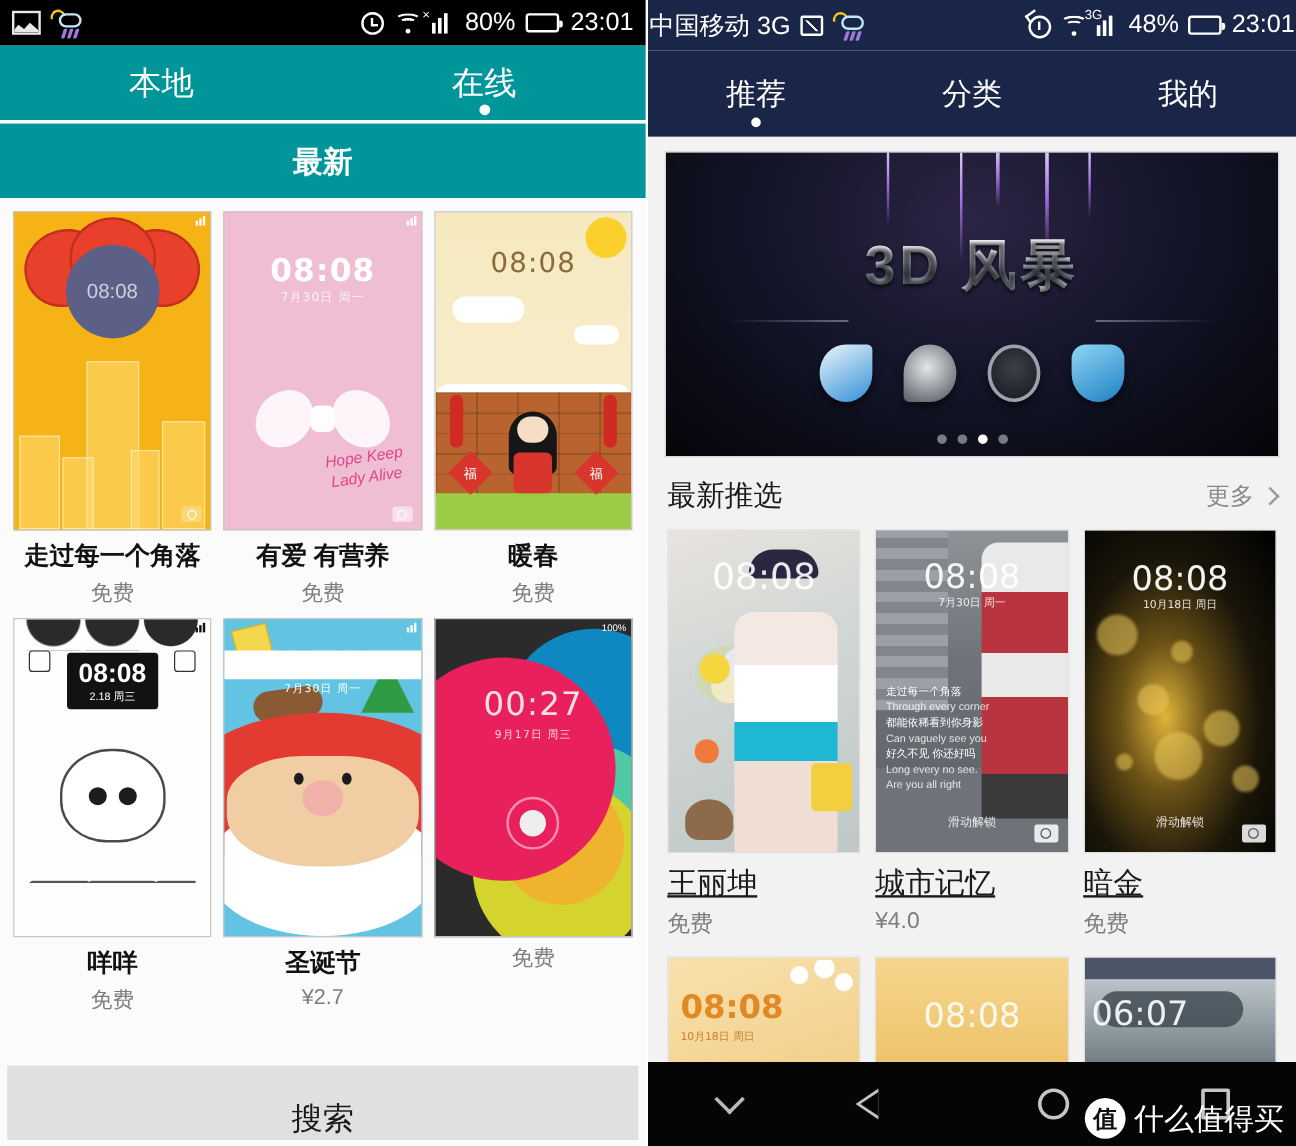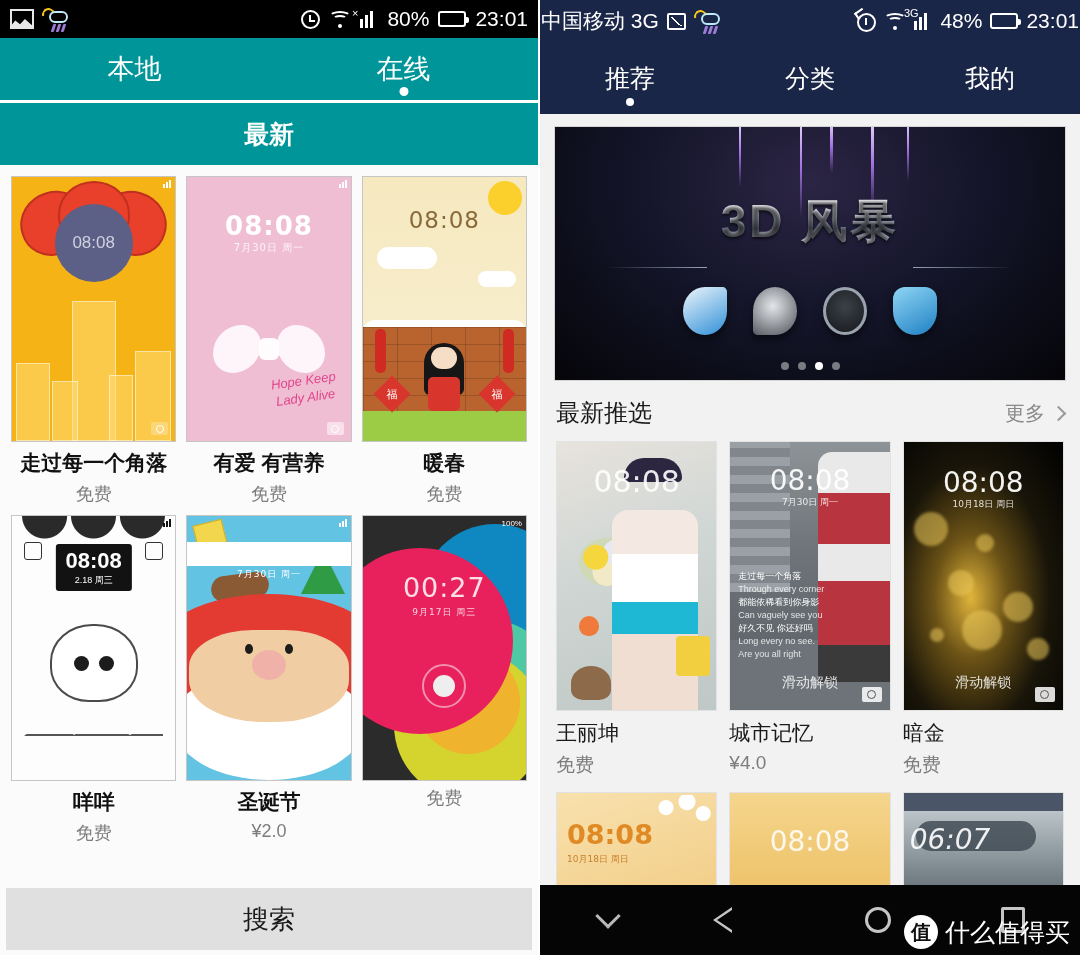--- a/index.html
+++ b/index.html
@@ -141,21 +141,21 @@
   }
   .card-title {
     text-align: center; font-size: 21px; color: #111; font-weight: bold;
     margin-top: 7px; white-space: nowrap; overflow: hidden;
   }
   .card-price {
     text-align: center; font-size: 18px; color: #7d7d7d; margin-top: 5px;
   }
   .search-bar {
     height: 62px; background: #e0e0e0; margin: 0 6px 5px 6px;
-    display: flex; align-items: center; justify-content: center;
+    display: flex; align-items: flex-end; justify-content: center;
     font-size: 26px; color: #1a1a1a;
   }
 
   
   .th-status {
     position: absolute; top: 3px; right: 4px; display: flex; align-items: center;
     gap: 3px; font-size: 8px; z-index: 5;
   }
   .th-bars { display:flex; align-items:flex-end; gap:1px; }
   .th-bars i { width:2px; display:block; }
@@ -317,21 +317,21 @@
     display:flex; align-items:center; justify-content:space-between;
     padding: 16px 16px 8px 16px;
   }
   .section-title { font-size: 24px; color:#1a1a1a; }
   .section-more { display:flex; align-items:center; gap:8px; font-size:20px; color:#8a8a8a; }
   .chev { width:11px;height:11px; border-top:2px solid #9a9a9a; border-right:2px solid #9a9a9a; transform: rotate(45deg); }
 
   .grid-right { display:flex; flex-wrap:wrap; padding: 0 10px; }
   .card-right { width: 33.333%; padding: 4px 6px 10px 6px; }
   .thumb-right { width:100%; height: 270px; position:relative; overflow:hidden; background:#ddd; border:1px solid #e2e2e2;}
-  .cr-title { font-size: 21px; color:#1a1a1a; margin-top: 8px; }
+  .cr-title { font-size: 25px; color:#1a1a1a; margin-top: 8px; text-decoration: underline; }
   .cr-price { font-size: 19px; color:#7d7d7d; margin-top: 5px; }
   .thumb-right.small { height: 112px; }
 
   
   .r1 { background: linear-gradient(160deg,#e8e3dd,#cfd6d4 45%,#bfc8c6); }
   .r1 .girl { position:absolute; right:18px; bottom:0; width:86px;height:200px;
     background: linear-gradient(#f3e9e2 0 22%, #ffffff 22% 46%, #1fb8d4 46% 62%, #f1ded2 62% 100%); border-radius:16px 16px 0 0;}
   .r1 .hat { position:absolute; right:34px; top:16px; width:58px;height:24px;background:#2d2640;border-radius:28px 28px 6px 6px;}
   .r1 .bouq { position:absolute; left:22px; top:96px; width:56px;height:48px;border-radius:50%;
     background: radial-gradient(circle at 30% 40%, #f5d63d 12px, transparent 13px),
@@ -348,26 +348,26 @@
   .r2 .lyr { position:absolute; left:8px; top:128px; color:rgba(255,255,255,.82); font-size:9px; line-height:1.45; }
   .r2 .lyr .cn { color: #ffffff; }
   .r3 { background: radial-gradient(ellipse at 42% 58%, #e0b43b 0%, #6b5216 28%, #191509 60%, #000000 100%); }
   .r3 .bok { position:absolute; border-radius:50%; background: rgba(235,200,90,.55); filter: blur(1.5px); }
   .r4 { background: linear-gradient(160deg,#f8e1ae,#f2cd86); }
   .r4 .sakura { position:absolute; right:2px; top:2px; width:60px;height:42px;
     background: radial-gradient(circle at 20% 30%, #fff 7px, transparent 8px),
                 radial-gradient(circle at 55% 16%, #fff 8px, transparent 9px),
                 radial-gradient(circle at 82% 44%, #fff 7px, transparent 8px); }
   .r5 { background: linear-gradient(#f5d68e,#f0c874 60%,#eec069); }
-  .r6 { background: linear-gradient(#cfd6da,#8e9aa0 55%,#5d676d); font-style: italic; }
+  .r6 { background: linear-gradient(#cfd6da,#8e9aa0 55%,#5d676d); }
   .r6 .topbar { position:absolute; left:0;right:0;top:0;height:18px;background:#4a5568; }
   .r6 .pill { position:absolute; left:12px; top:28px; width:120px;height:30px;background:rgba(60,70,80,.8);border-radius:15px; }
 
   .rt-time { position:absolute; left:0;right:0; text-align:center; font-family:"DejaVu Sans",sans-serif; }
-  .rt-slide { position:absolute; left:0;right:0; bottom:18px; text-align:center; font-size:14px; color:rgba(255,255,255,.85);}
+  .rt-slide { position:absolute; left:0;right:0; bottom:18px; text-align:center; font-size:10px; color:rgba(255,255,255,.85);}
   .rt-cam { position:absolute; right:8px; bottom:8px; width:20px;height:15px;background:rgba(255,255,255,.85);border-radius:2px;
             display:flex;align-items:center;justify-content:center; }
   .rt-cam::after{content:"";width:7px;height:7px;border-radius:50%;border:1.6px solid #555;}
 
   .navbar {
     height: 70px; background:#050505; display:flex; align-items:center; position: relative;
   }
   .navbar .nb { flex:1; display:flex; align-items:center; justify-content:center; }
   .nb-chev { width:18px;height:18px;border-right:3px solid #b9b9b9;border-bottom:3px solid #b9b9b9; transform: rotate(45deg); margin-top:-8px;}
   .nb-back { width:0;height:0;border-top:15px solid transparent;border-bottom:15px solid transparent;border-right:21px solid transparent;
@@ -569,21 +569,21 @@
           <span class="nose"></span>
           <div class="th-status" style="color:#fff;">
             <span class="th-bars">
                 <i style="height:4px;background:#fff"></i>
                 <i style="height:6px;background:#fff"></i>
                 <i style="height:8px;background:#fff"></i>
               </span>
           </div>
         </div>
         <div class="card-title">圣诞节</div>
-        <div class="card-price">¥2.0</div>
+        <div class="card-price">¥2.7</div>
       </div>
 
       <div class="card-left">
         <div class="thumb-left t6">
           <span class="c2"></span>
             <span class="c3"></span>
             <span class="c4"></span>
             <span class="c5"></span>
             <span class="c1"></span>
           <div class="th-time" style="top:56px;color:rgba(255,255,255,.85);font-size:27px;z-index:6;">00:27</div>

